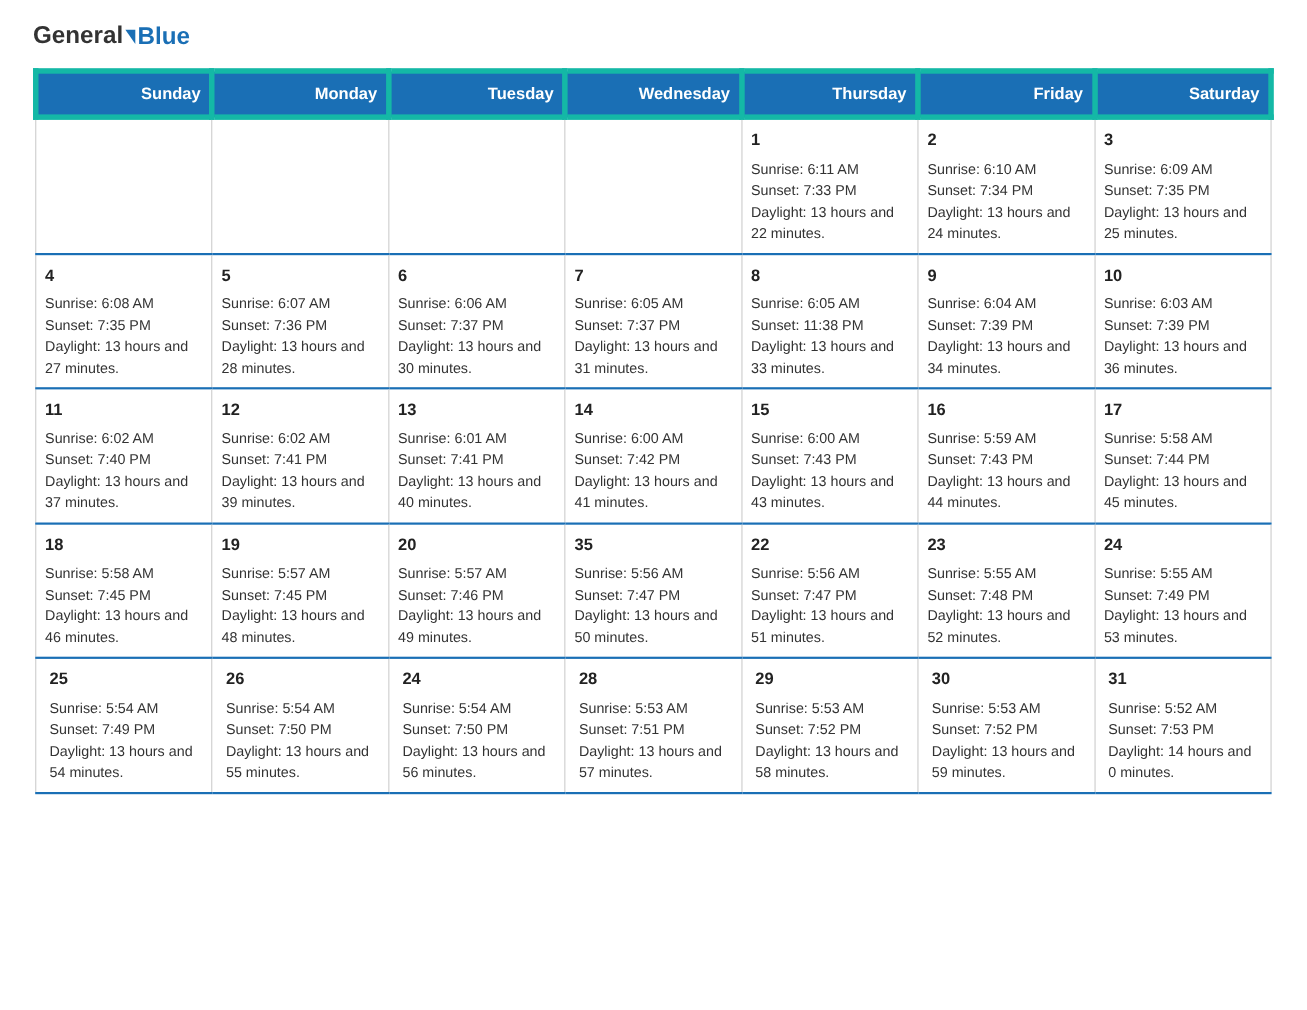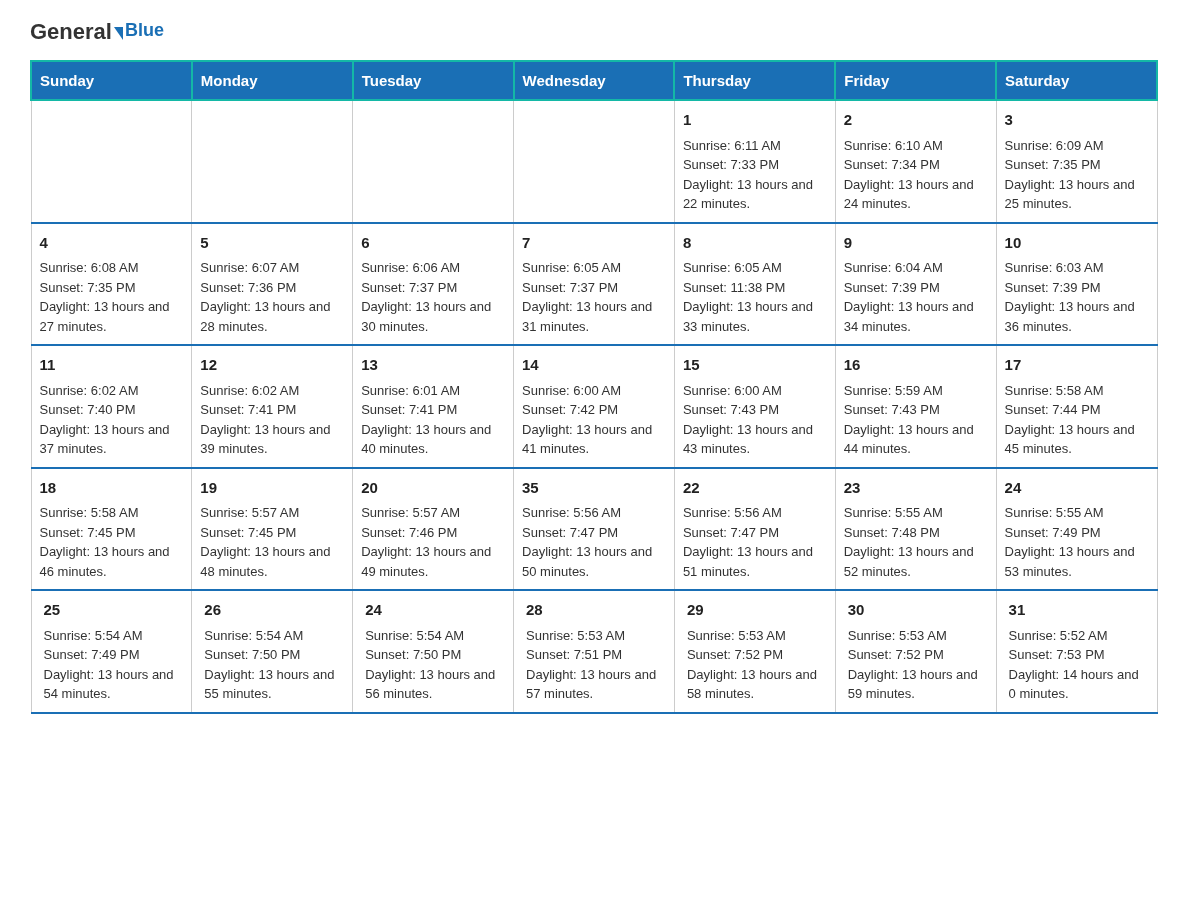--- a/index.html
+++ b/index.html
@@ -57,22 +57,22 @@
       width: 100%;
       border-collapse: collapse;
       margin-top: 8px;
     }
     .calendar thead tr th {
       background-color: #1a6fb5;
       color: #fff;
       padding: 10px 8px;
       font-size: 15px;
       font-weight: bold;
-      text-align: left;
-      border: 2px solid #14b8a6;
+      text-align: right;
+      border: 5px solid #14b8a6;
     }
     .calendar tbody tr td {
       border: 1px solid #ccc;
       vertical-align: top;
       padding: 8px 8px;
       width: 14.28%;
       min-height: 80px;
       font-size: 13px;
       color: #333;
       line-height: 1.5;
@@ -99,21 +99,21 @@
 <body>
 
 <div class="header">
   <div class="logo">
     <div style="display:flex;align-items:center;">
       <span class="logo-text">
         General<span class="logo-triangle"></span>
       </span>
     </div>
     <div style="margin-left:2px;">
-      <span style="font-size:18px;font-weight:bold;color:#1a6fb5;">Blue</span>
+      <span style="font-size:22px;font-weight:bold;color:#1a6fb5;">Blue</span>
     </div>
   </div>
   <div class="title-block">
     <div class="calendar-title"></div>
     <div class="calendar-subtitle"></div>
   </div>
 </div>
 
 <table class="calendar">
   <thead>

